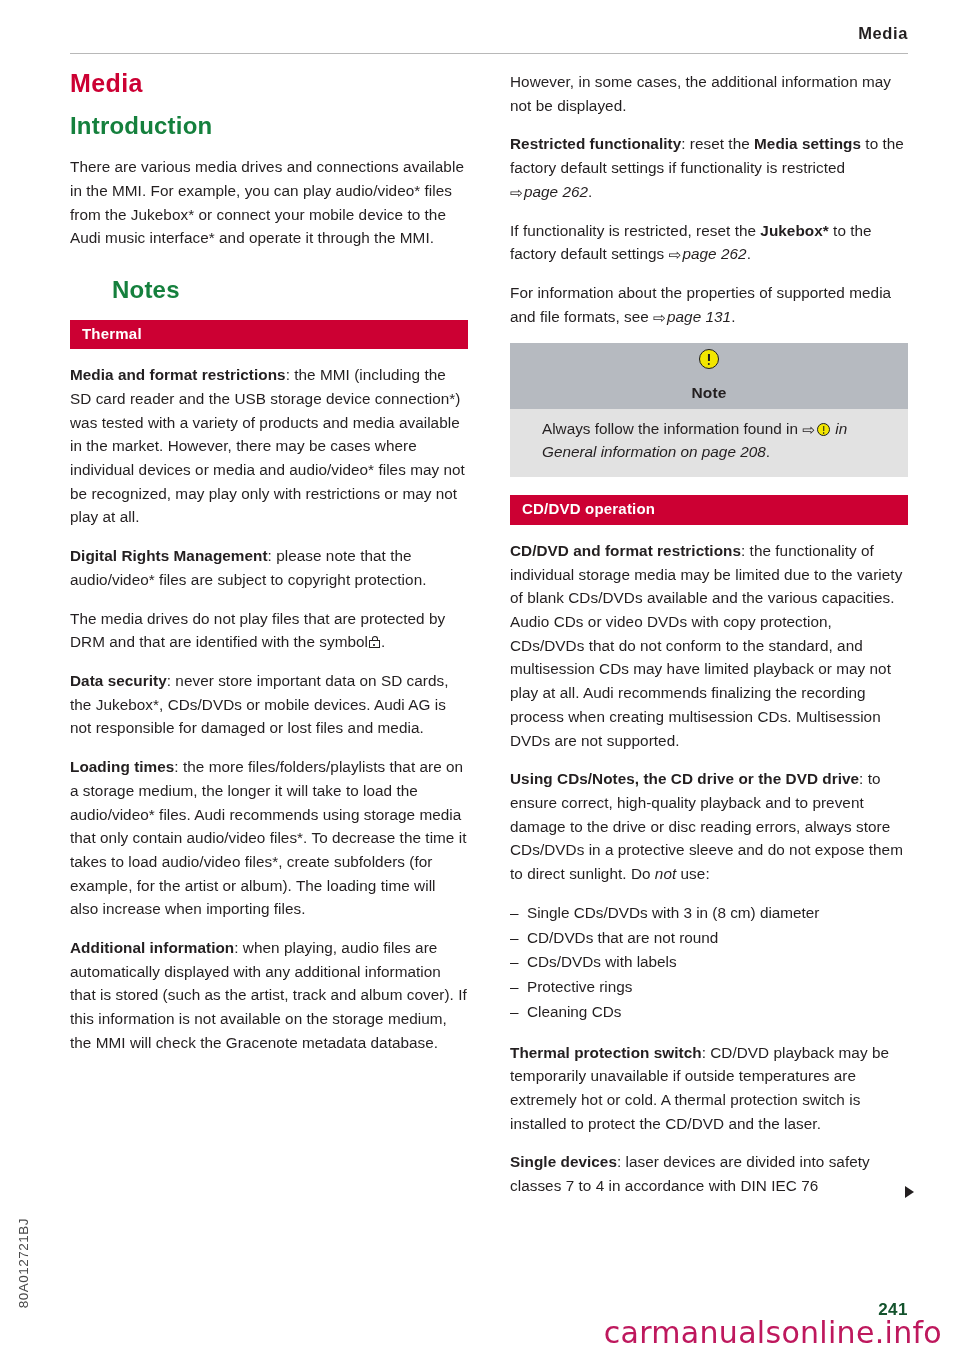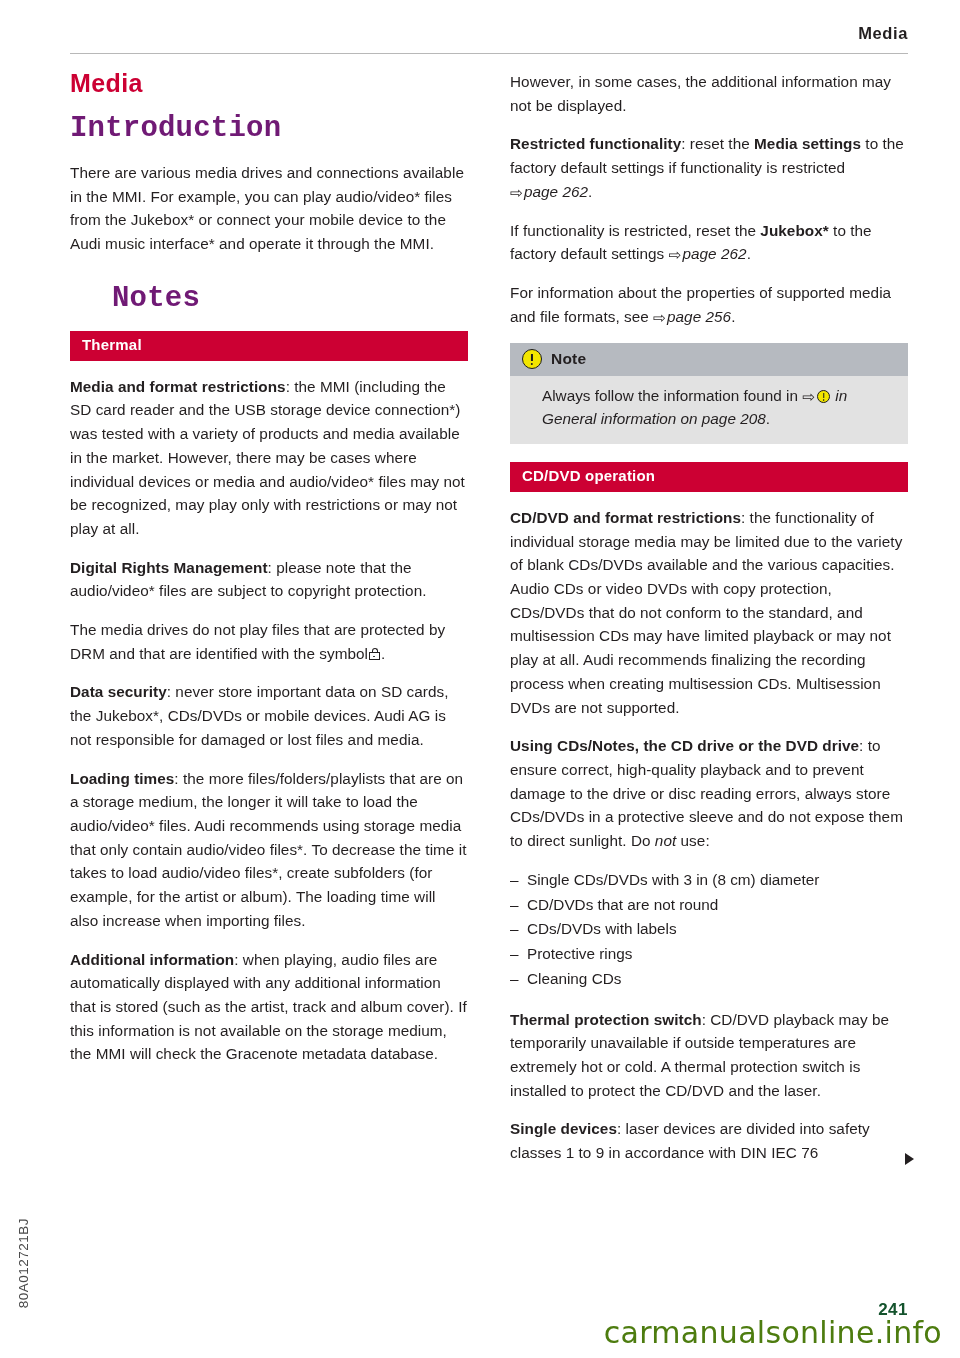--- a/index.html
+++ b/index.html
@@ -73,27 +73,26 @@
   
   h1.chapter {
     font-size: 25px;
     font-weight: bold;
     color: #cc0033;
     letter-spacing: 0.4px;
     margin: 0 0 14px 0;
     line-height: 1.1;
   }
   h2.section {
-    font-size: 29px;
-    font-weight: bold;
-    color: #701a75;
+    font-size: 24px;
+    font-weight: bold;
+    color: #15803d;
     letter-spacing: 0.2px;
     margin: 0 0 16px 0;
     line-height: 1.15;
-    font-family: Liberation Mono, monospace;
   }
   h2.section.tight { margin-top: 26px; margin-left: 42px; }
 
   
   .band {
     background: #cc0033;
     color: #ffffff;
     font-size: 15px;
     font-weight: bold;
     letter-spacing: 0.2px;
@@ -156,22 +155,23 @@
 
   
   .notebox {
     margin: 4px 0 18px 0;
     background: #e2e2e2;
   }
   .notebox .nb-head {
     background: #b6bac0;
     display: flex;
     align-items: center;
-    gap: 9px;
+    gap: 15px;
     padding: 6px 12px 7px 12px;
+    flex-direction: column;
   }
   .notebox .nb-title {
     font-size: 15.5px;
     font-weight: bold;
     color: #231f20;
     letter-spacing: 0.2px;
   }
   .notebox .nb-body {
     padding: 9px 14px 13px 14px;
     margin-left: 18px;
@@ -261,21 +261,21 @@
     font-size: 17px;
     font-weight: bold;
     letter-spacing: 0.5px;
     color: #14532d;
   }
   .watermark {
     position: absolute;
     right: 18px;
     bottom: 8px;
     font-size: 30px;
-    color: #4d7c0f;
+    color: #be185d;
     letter-spacing: 0.3px;
     font-family: "DejaVu Sans", sans-serif;
     white-space: nowrap;
   }
 </style>
 </head>
 <body>
 
 <div class="page-header">
   <div class="hdr-title">Media</div>
@@ -329,21 +329,21 @@
 
     <p class="body">
       <span class="lead">Restricted functionality</span><span>: reset the </span><span class="lead">Media settings</span><span> to the factory default settings if functionality is restricted </span><span class="xref"><span class="arrow">⇨</span><span>page 262</span></span><span>.</span>
     </p>
 
     <p class="body">
       <span>If functionality is restricted, reset the </span><span class="lead">Jukebox*</span><span> to the factory default settings </span><span class="xref"><span class="arrow">⇨</span><span>page 262</span></span><span>.</span>
     </p>
 
     <p class="body">
-      <span>For information about the properties of supported media and file formats, see </span><span class="xref"><span class="arrow">⇨</span><span>page 256</span></span><span>.</span>
+      <span>For information about the properties of supported media and file formats, see </span><span class="xref"><span class="arrow">⇨</span><span>page 131</span></span><span>.</span>
     </p>
 
     <div class="notebox">
       <div class="nb-head">
         <span class="warn-ico"></span>
         <span class="nb-title">Note</span>
       </div>
       <div class="nb-body">
         <p><span>Always follow the information found in </span><span class="arrow">⇨</span><span class="warn-ico inline"></span><span class="ital"> in General information on page 208</span><span>.</span></p>
       </div>
@@ -365,20 +365,20 @@
       <li>CDs/DVDs with labels</li>
       <li>Protective rings</li>
       <li>Cleaning CDs</li>
     </ul>
 
     <p class="body">
       <span class="lead">Thermal protection switch</span><span>: CD/DVD playback may be temporarily unavailable if outside temperatures are extremely hot or cold. A thermal protection switch is installed to protect the CD/DVD and the laser.</span>
     </p>
 
     <p class="body" style="position:relative;">
-      <span class="lead">Single devices</span><span>: laser devices are divided into safety classes 1 to 9 in accordance with DIN IEC 76</span>
+      <span class="lead">Single devices</span><span>: laser devices are divided into safety classes 7 to 4 in accordance with DIN IEC 76</span>
       <span class="cont-arrow"></span>
     </p>
   </div>
 </div>
 
 <div class="page-number">241</div>
 <div class="watermark">carmanualsonline.info</div>
 
 </body></html>

